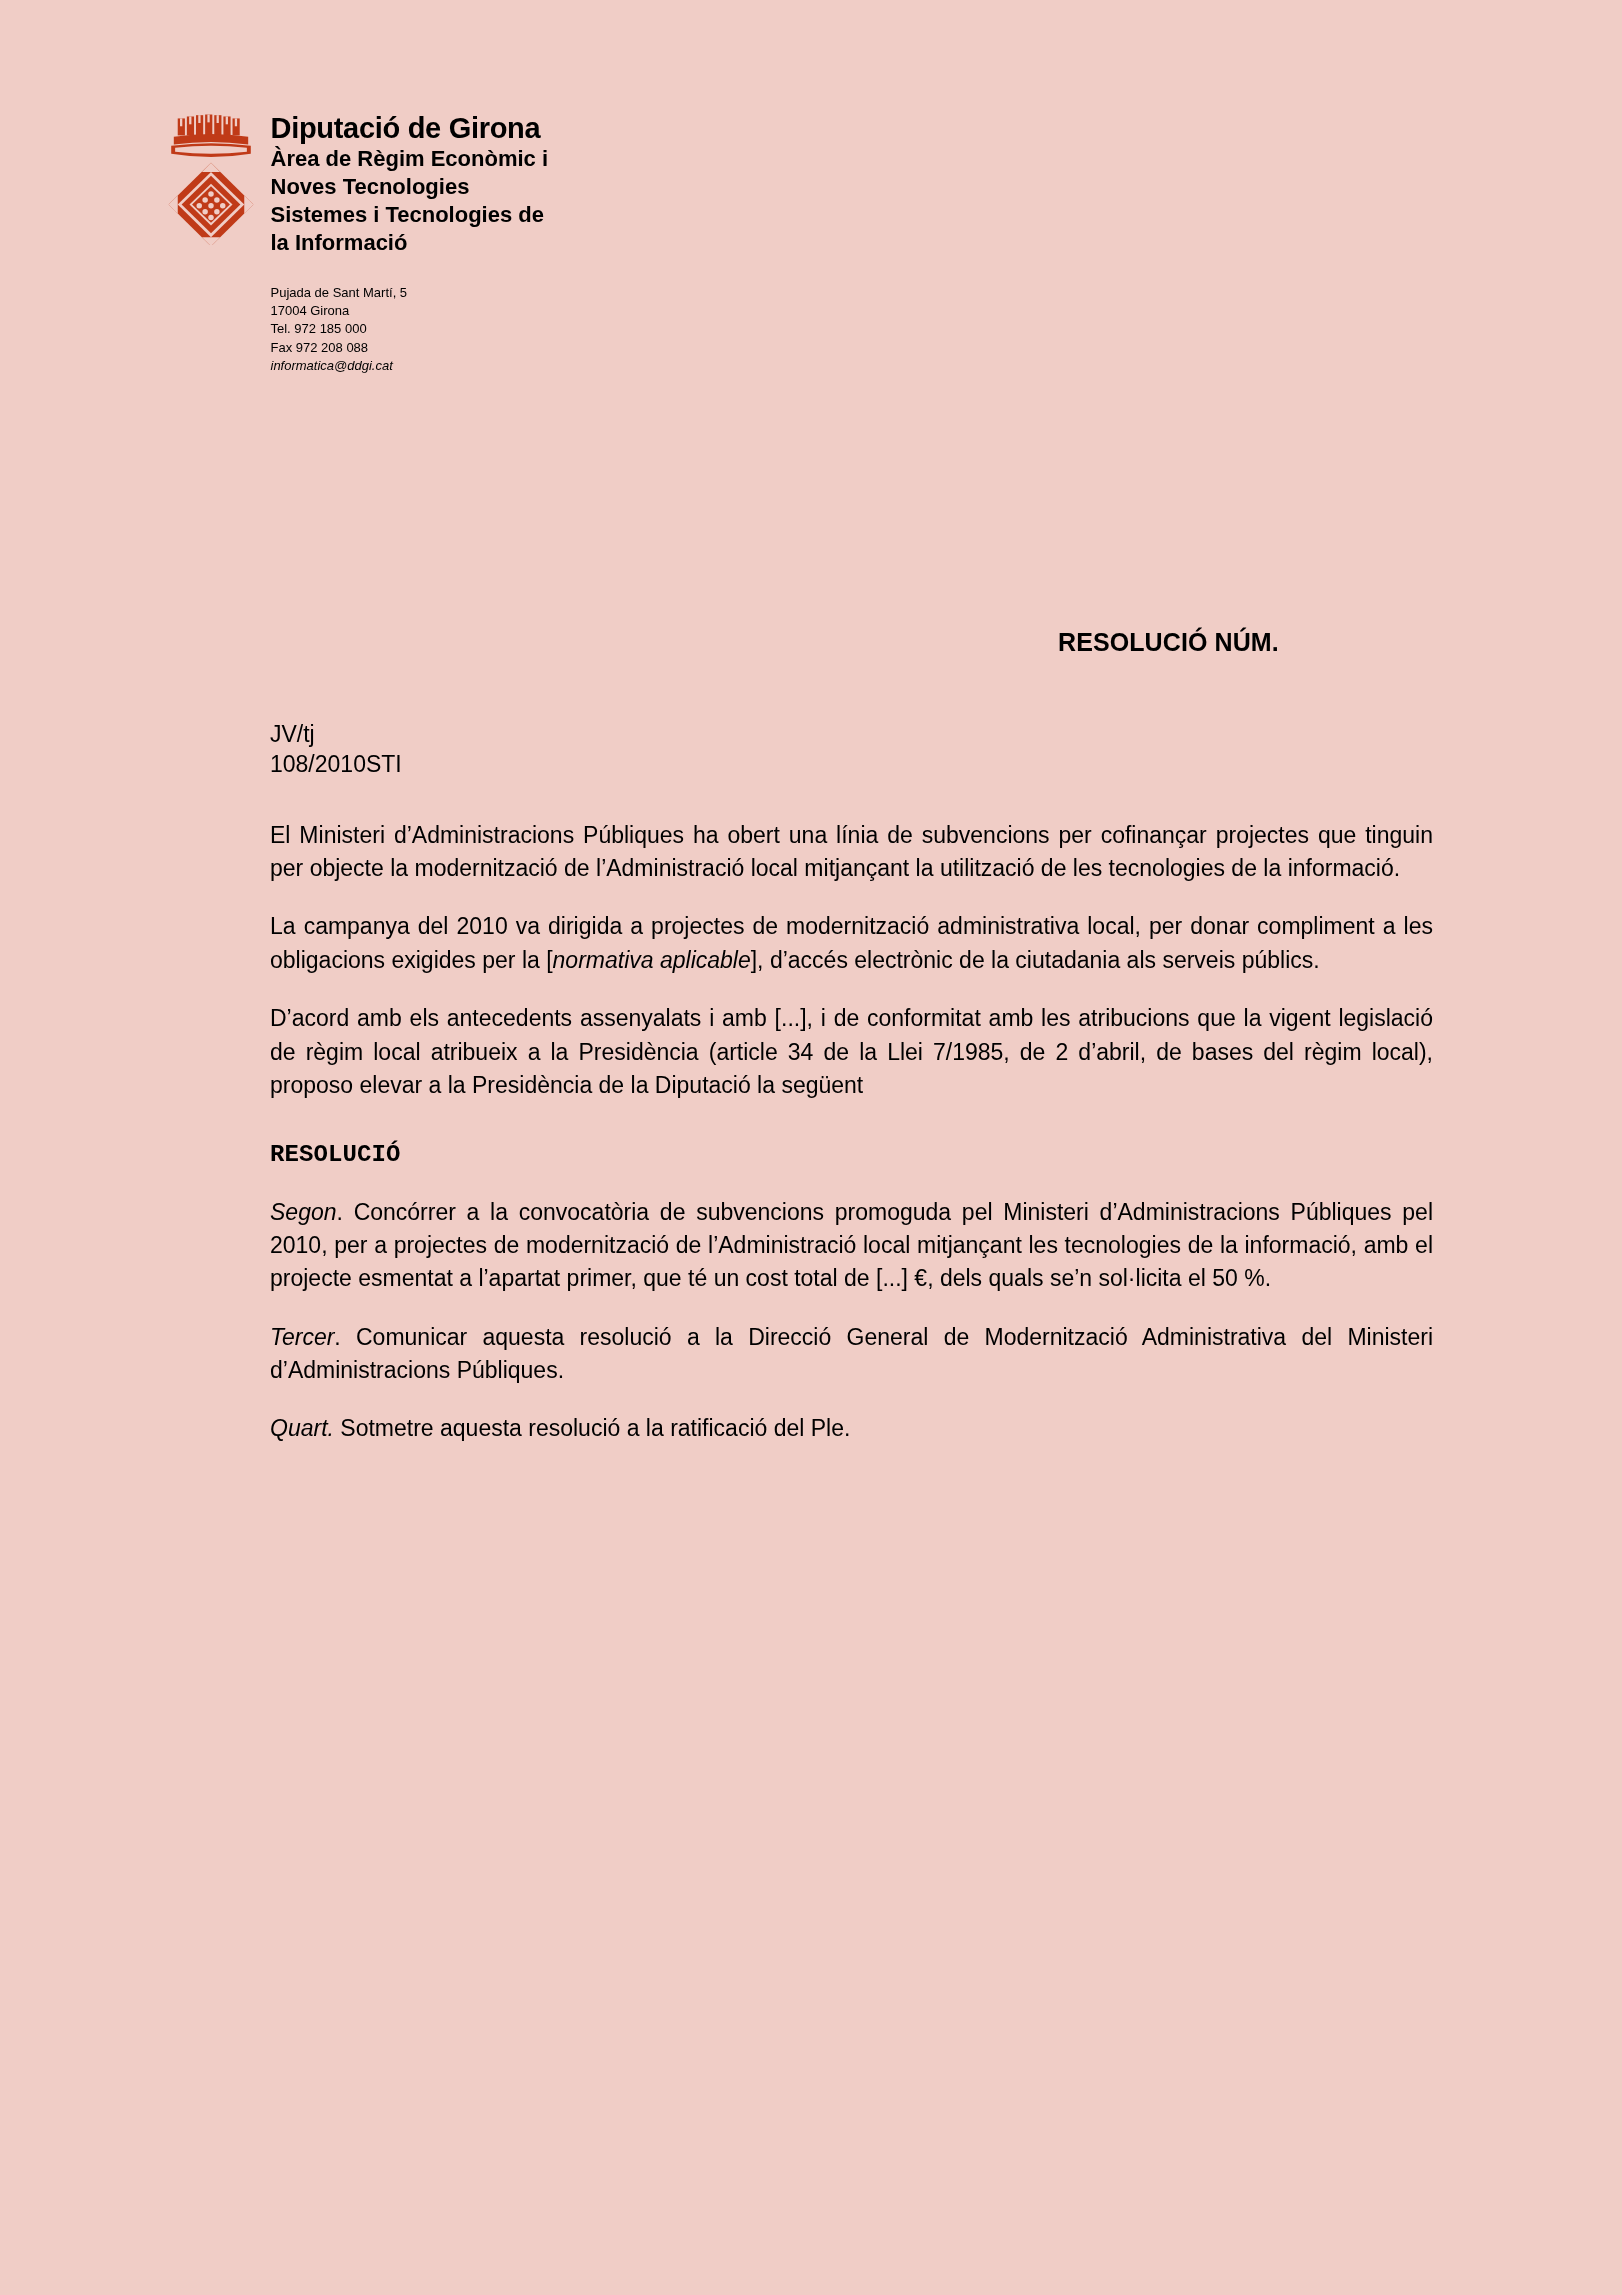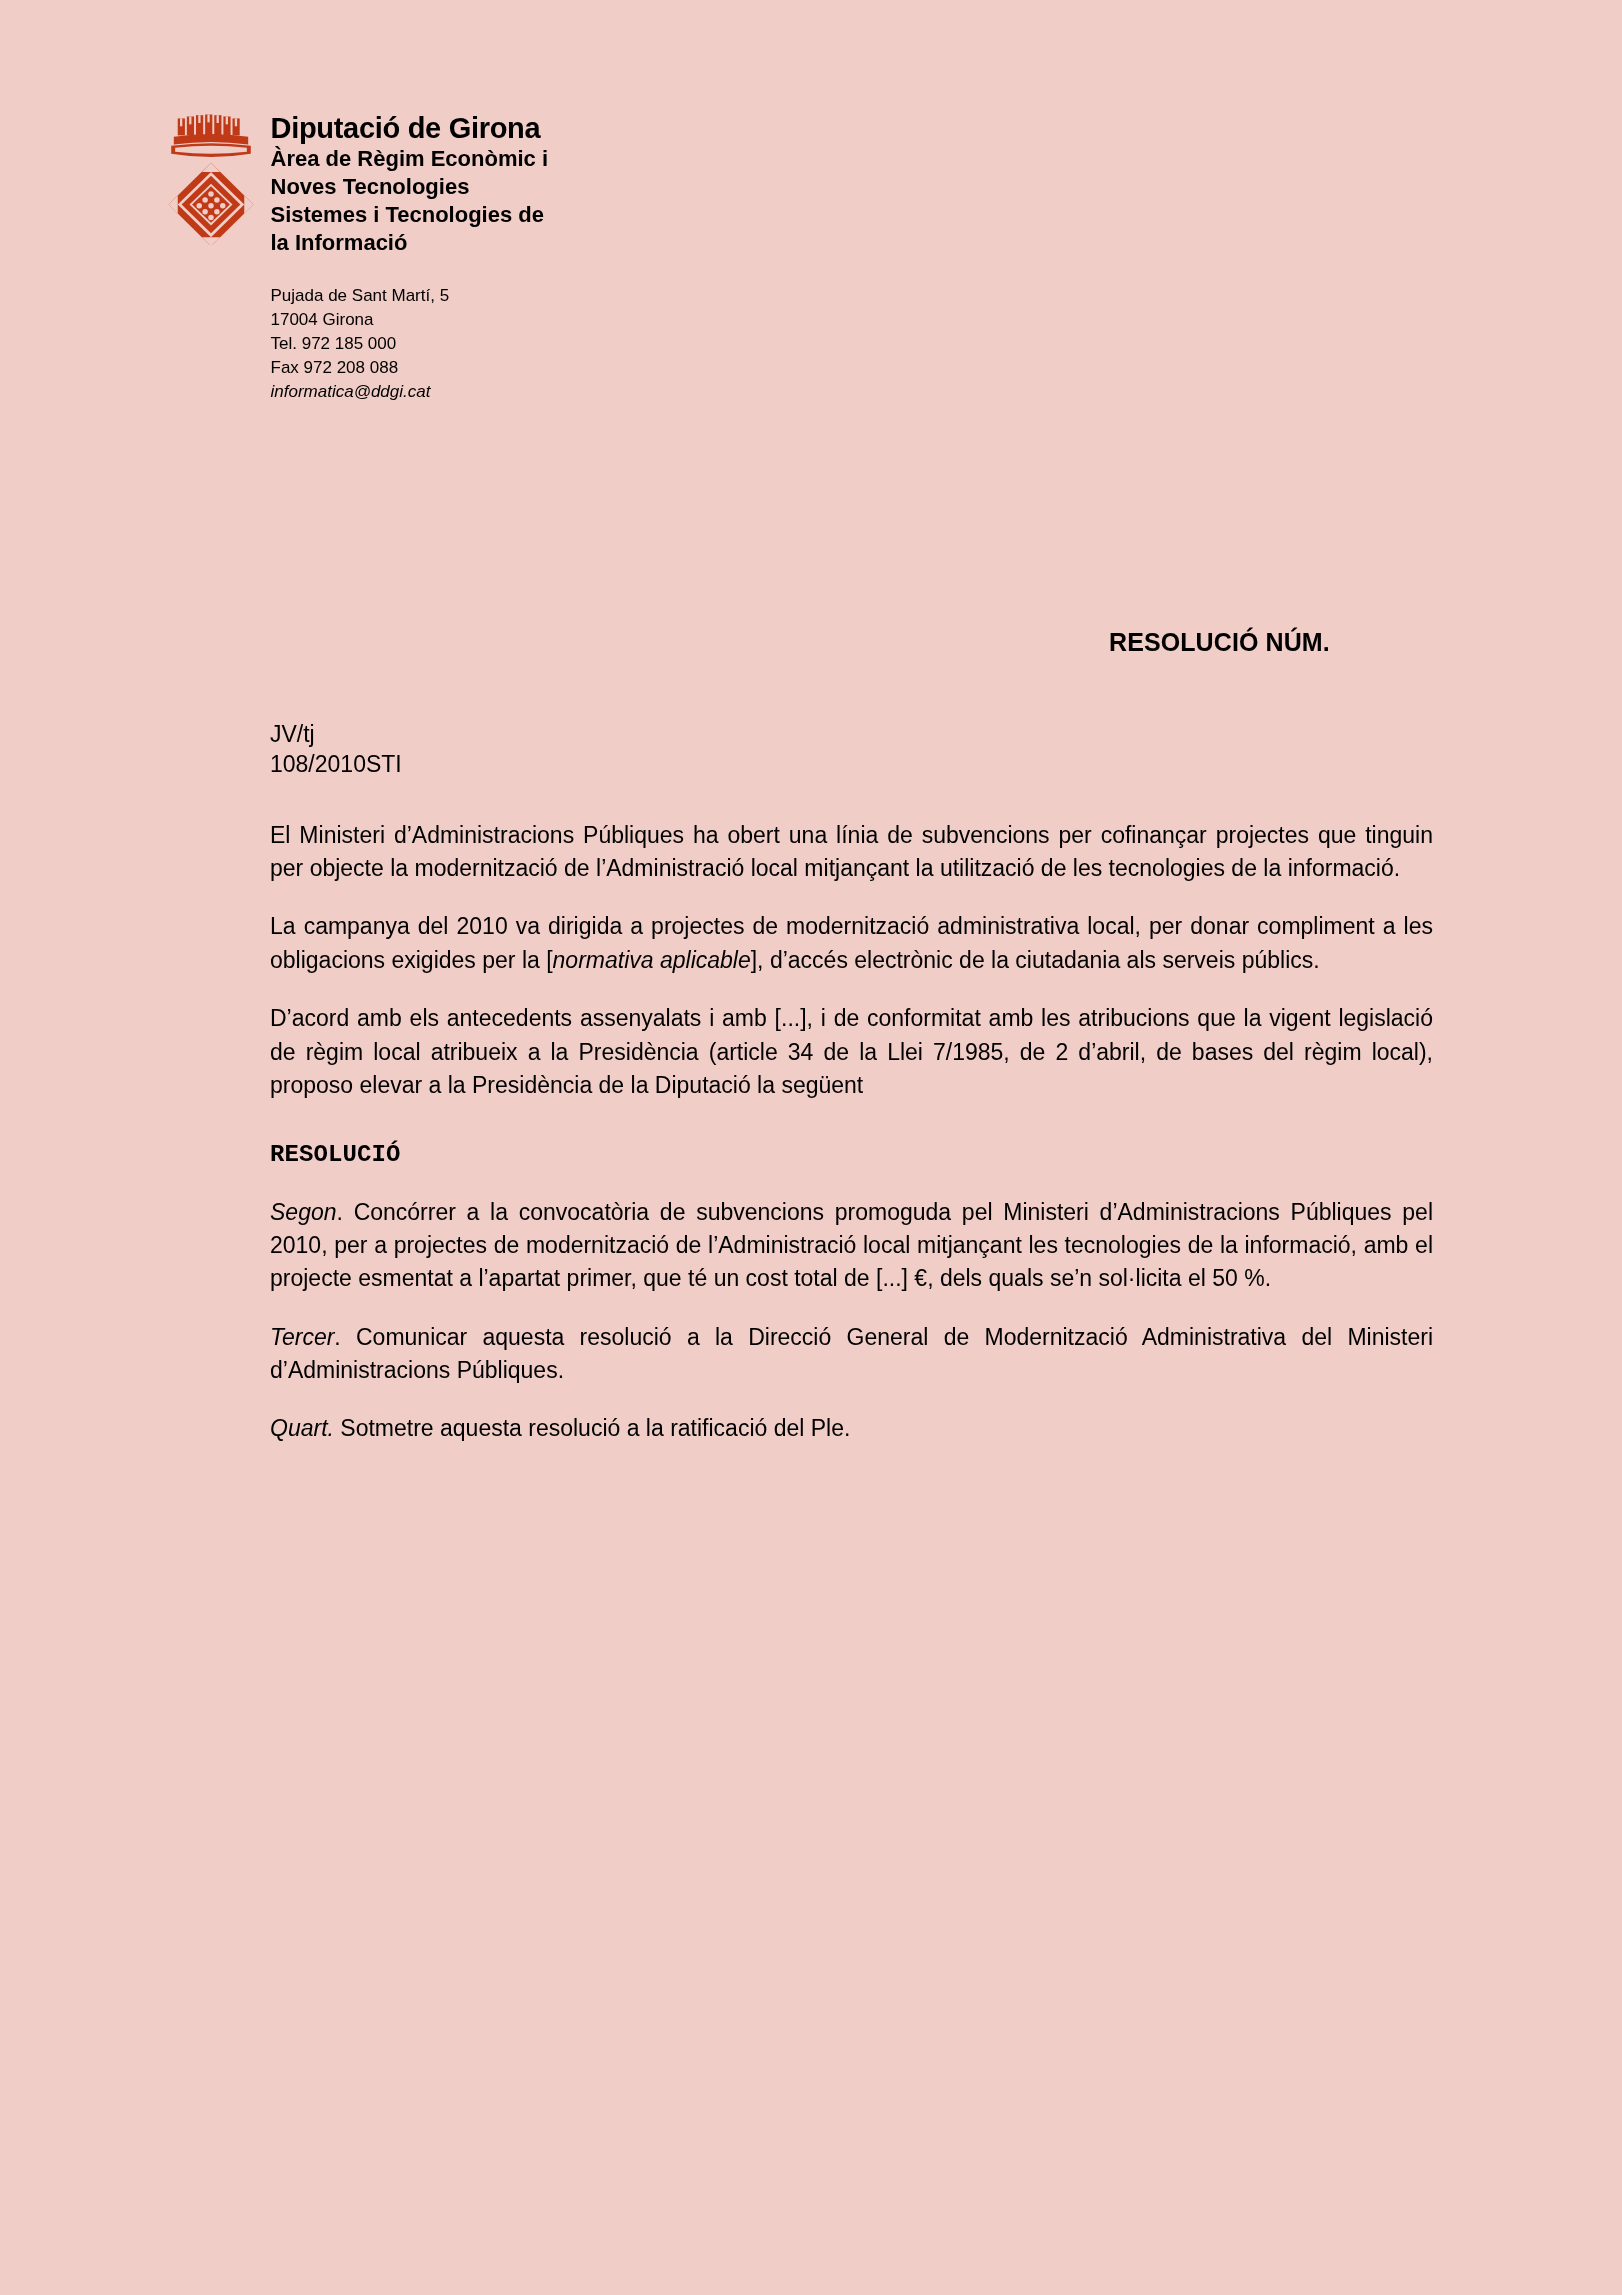--- a/index.html
+++ b/index.html
@@ -63,30 +63,30 @@
   .org-unit {
     font-size: 22px;
     font-weight: bold;
     line-height: 1.28;
     margin: 0;
     white-space: nowrap;
   }
 
   .contact {
     margin-top: 26px;
-    font-size: 17px;
+    font-size: 13px;
     line-height: 1.42;
   }
   .contact div { white-space: nowrap; }
   .contact .email { font-style: italic; }
 
   
   .doc-title {
     position: absolute;
-    left: 1109px;
+    left: 1058px;
     top: 628px;
     font-size: 25px;
     font-weight: bold;
     letter-spacing: 0.1px;
     white-space: nowrap;
   }
 
   .content {
     position: absolute;
     left: 270px;

